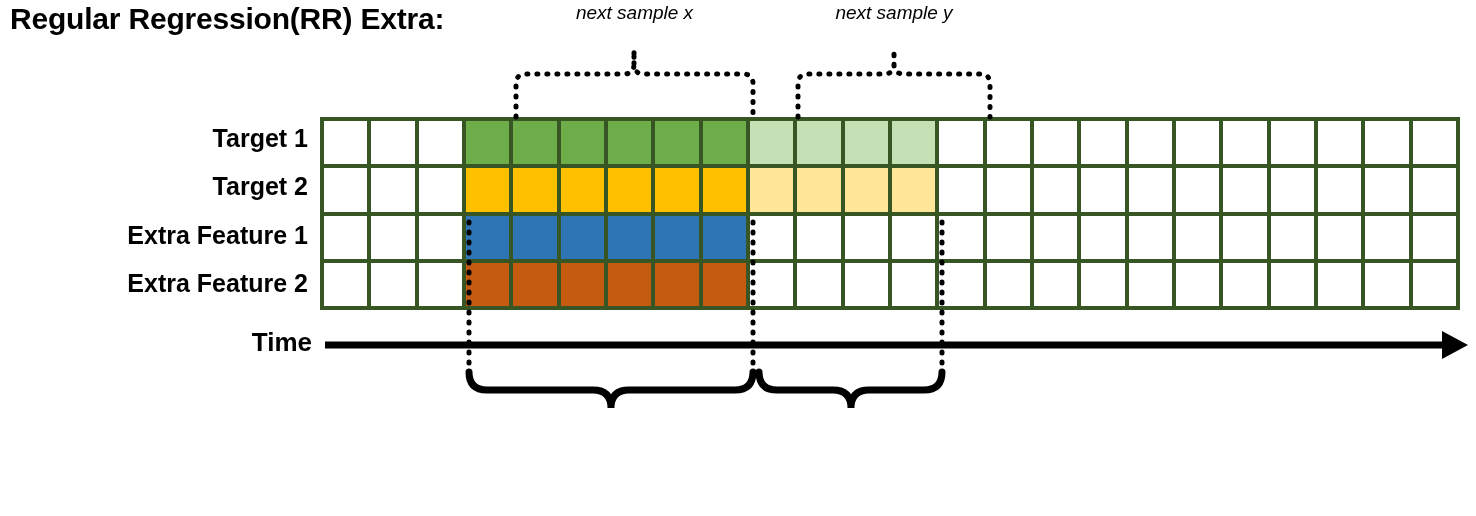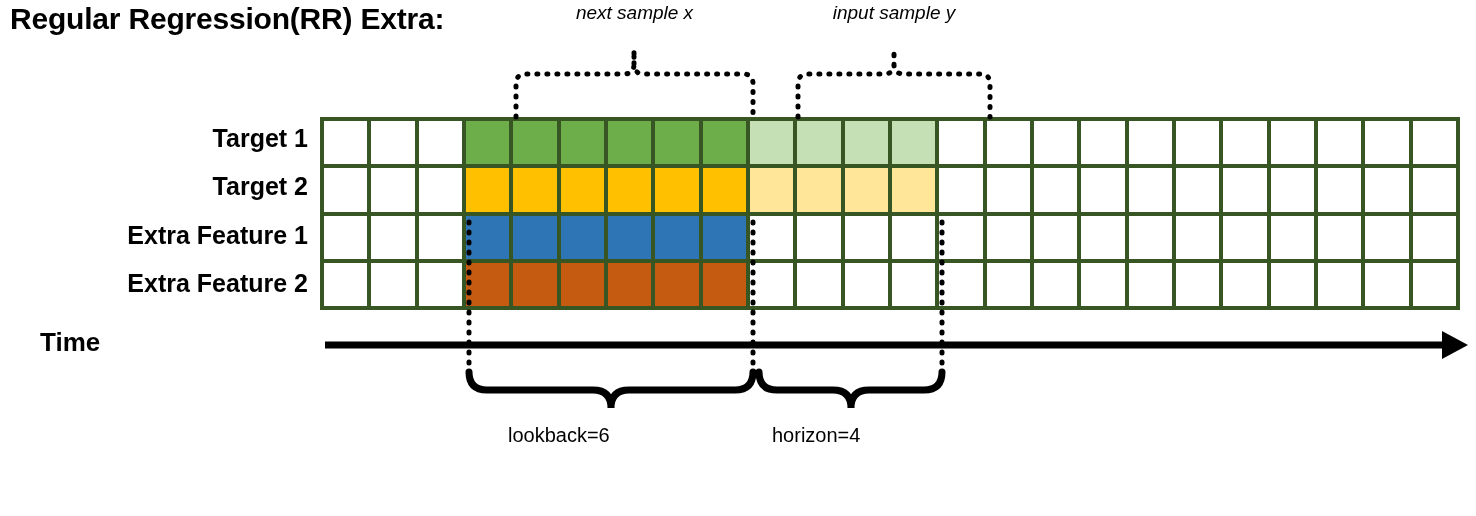--- a/index.html
+++ b/index.html
@@ -51,21 +51,21 @@
     grid-template-rows:repeat(4,1fr);
     gap:4px;
     padding:4px;
     box-sizing:border-box;
   }
   .cell{background:#ffffff;}
 
   
   #time-label{
     position:absolute;left:40px;top:327px;
-    width:272px;text-align:left;
+    width:272px;text-align:right;
     font-size:26px;font-weight:700;color:#000;
     white-space:nowrap;
   }
 
   
   .annot{
     position:absolute;top:422px;
     font-size:20px;font-weight:400;color:#000;
     line-height:1.33;white-space:nowrap;
   }
@@ -73,21 +73,21 @@
   #annot-output{left:772px;}
 </style>
 </head>
 <body>
 
 <div class="stage">
 
   <div id="page-title">Regular Regression(RR) Extra:</div>
 
   <div class="top-caption" id="caption-x">next sample x</div>
-  <div class="top-caption" id="caption-y">input sample y</div>
+  <div class="top-caption" id="caption-y">next sample y</div>
 
   <div id="row-labels">
       <div class="row-label" style="top: 124.125px;">Target 1</div>
       <div class="row-label" style="top: 172.375px;">Target 2</div>
       <div class="row-label" style="top: 220.625px;">Extra Feature 1</div>
       <div class="row-label" style="top: 268.875px;">Extra Feature 2</div>
     </div>
 
   <div id="grid">
       <div class="cell" style="background: rgb(255, 255, 255);"></div>
@@ -184,25 +184,23 @@
       <div class="cell" style="background: rgb(255, 255, 255);"></div>
       <div class="cell" style="background: rgb(255, 255, 255);"></div>
       <div class="cell" style="background: rgb(255, 255, 255);"></div>
       <div class="cell" style="background: rgb(255, 255, 255);"></div>
       <div class="cell" style="background: rgb(255, 255, 255);"></div>
     </div>
 
   <div id="time-label">Time</div>
 
   <div class="annot" id="annot-input">
-    <div>lookback=6</div>
   </div>
 
   <div class="annot" id="annot-output">
-    <div>horizon=4</div>
   </div>
 
   <svg id="overlay" viewBox="0 0 1476 516">
 
     <path d="M 516 117
              L 516 84
              Q 516 74 526 74
              L 624 74
              Q 634 74 634 64
              L 634 50

